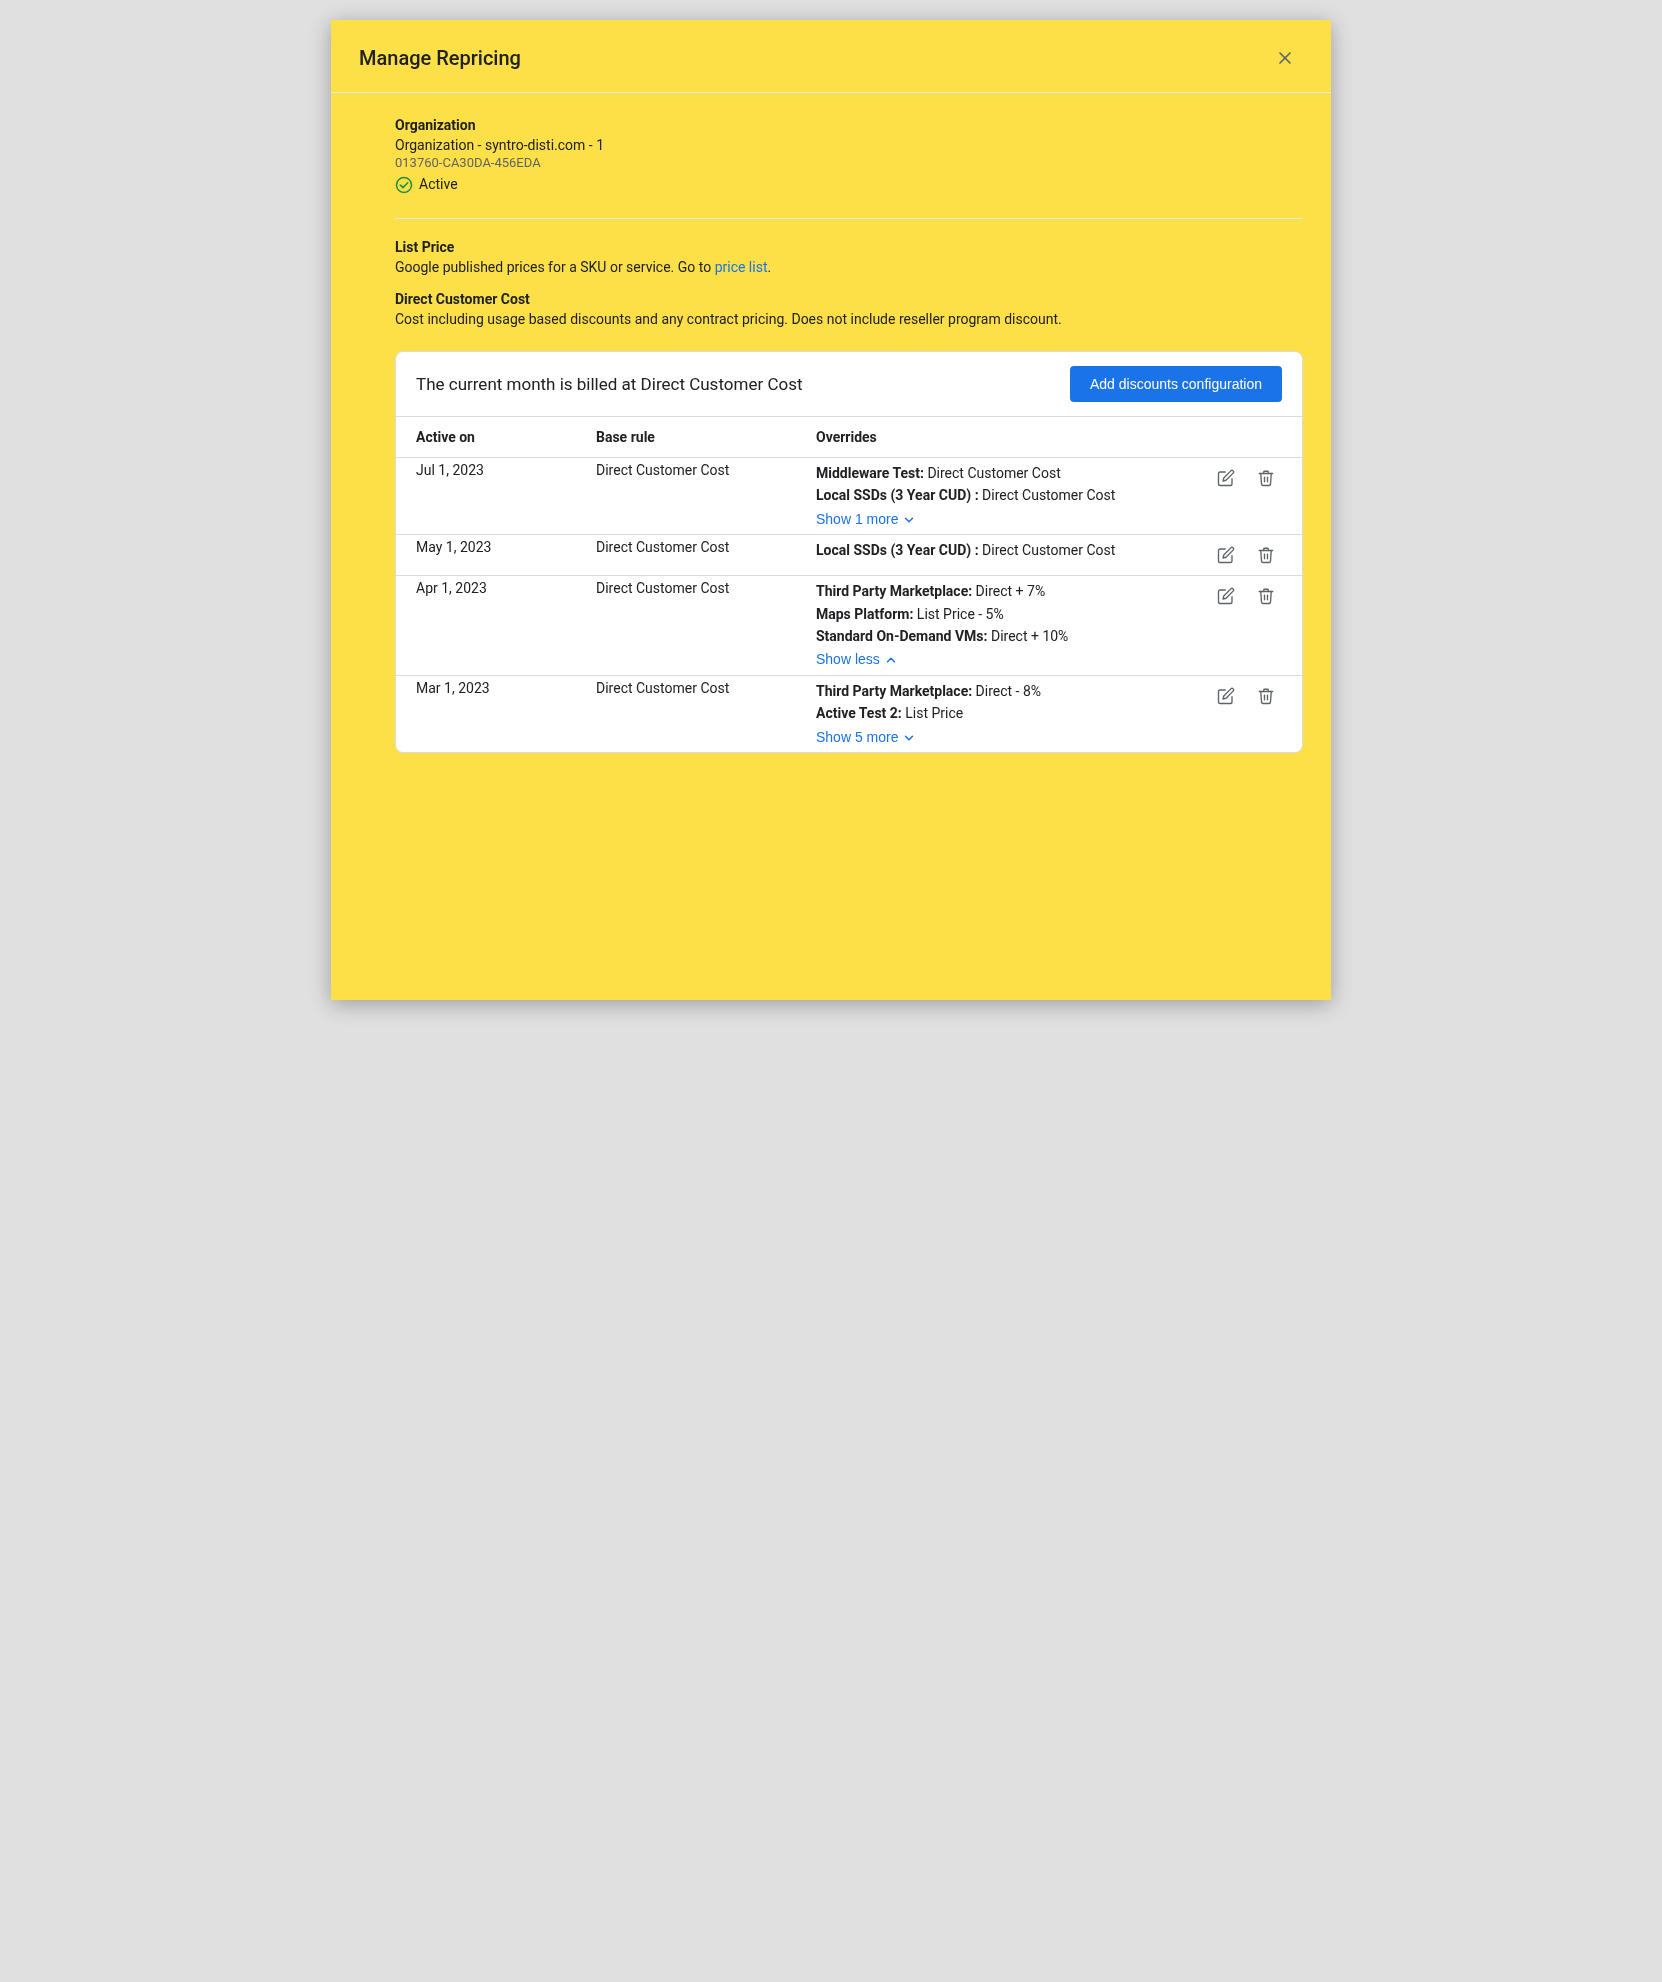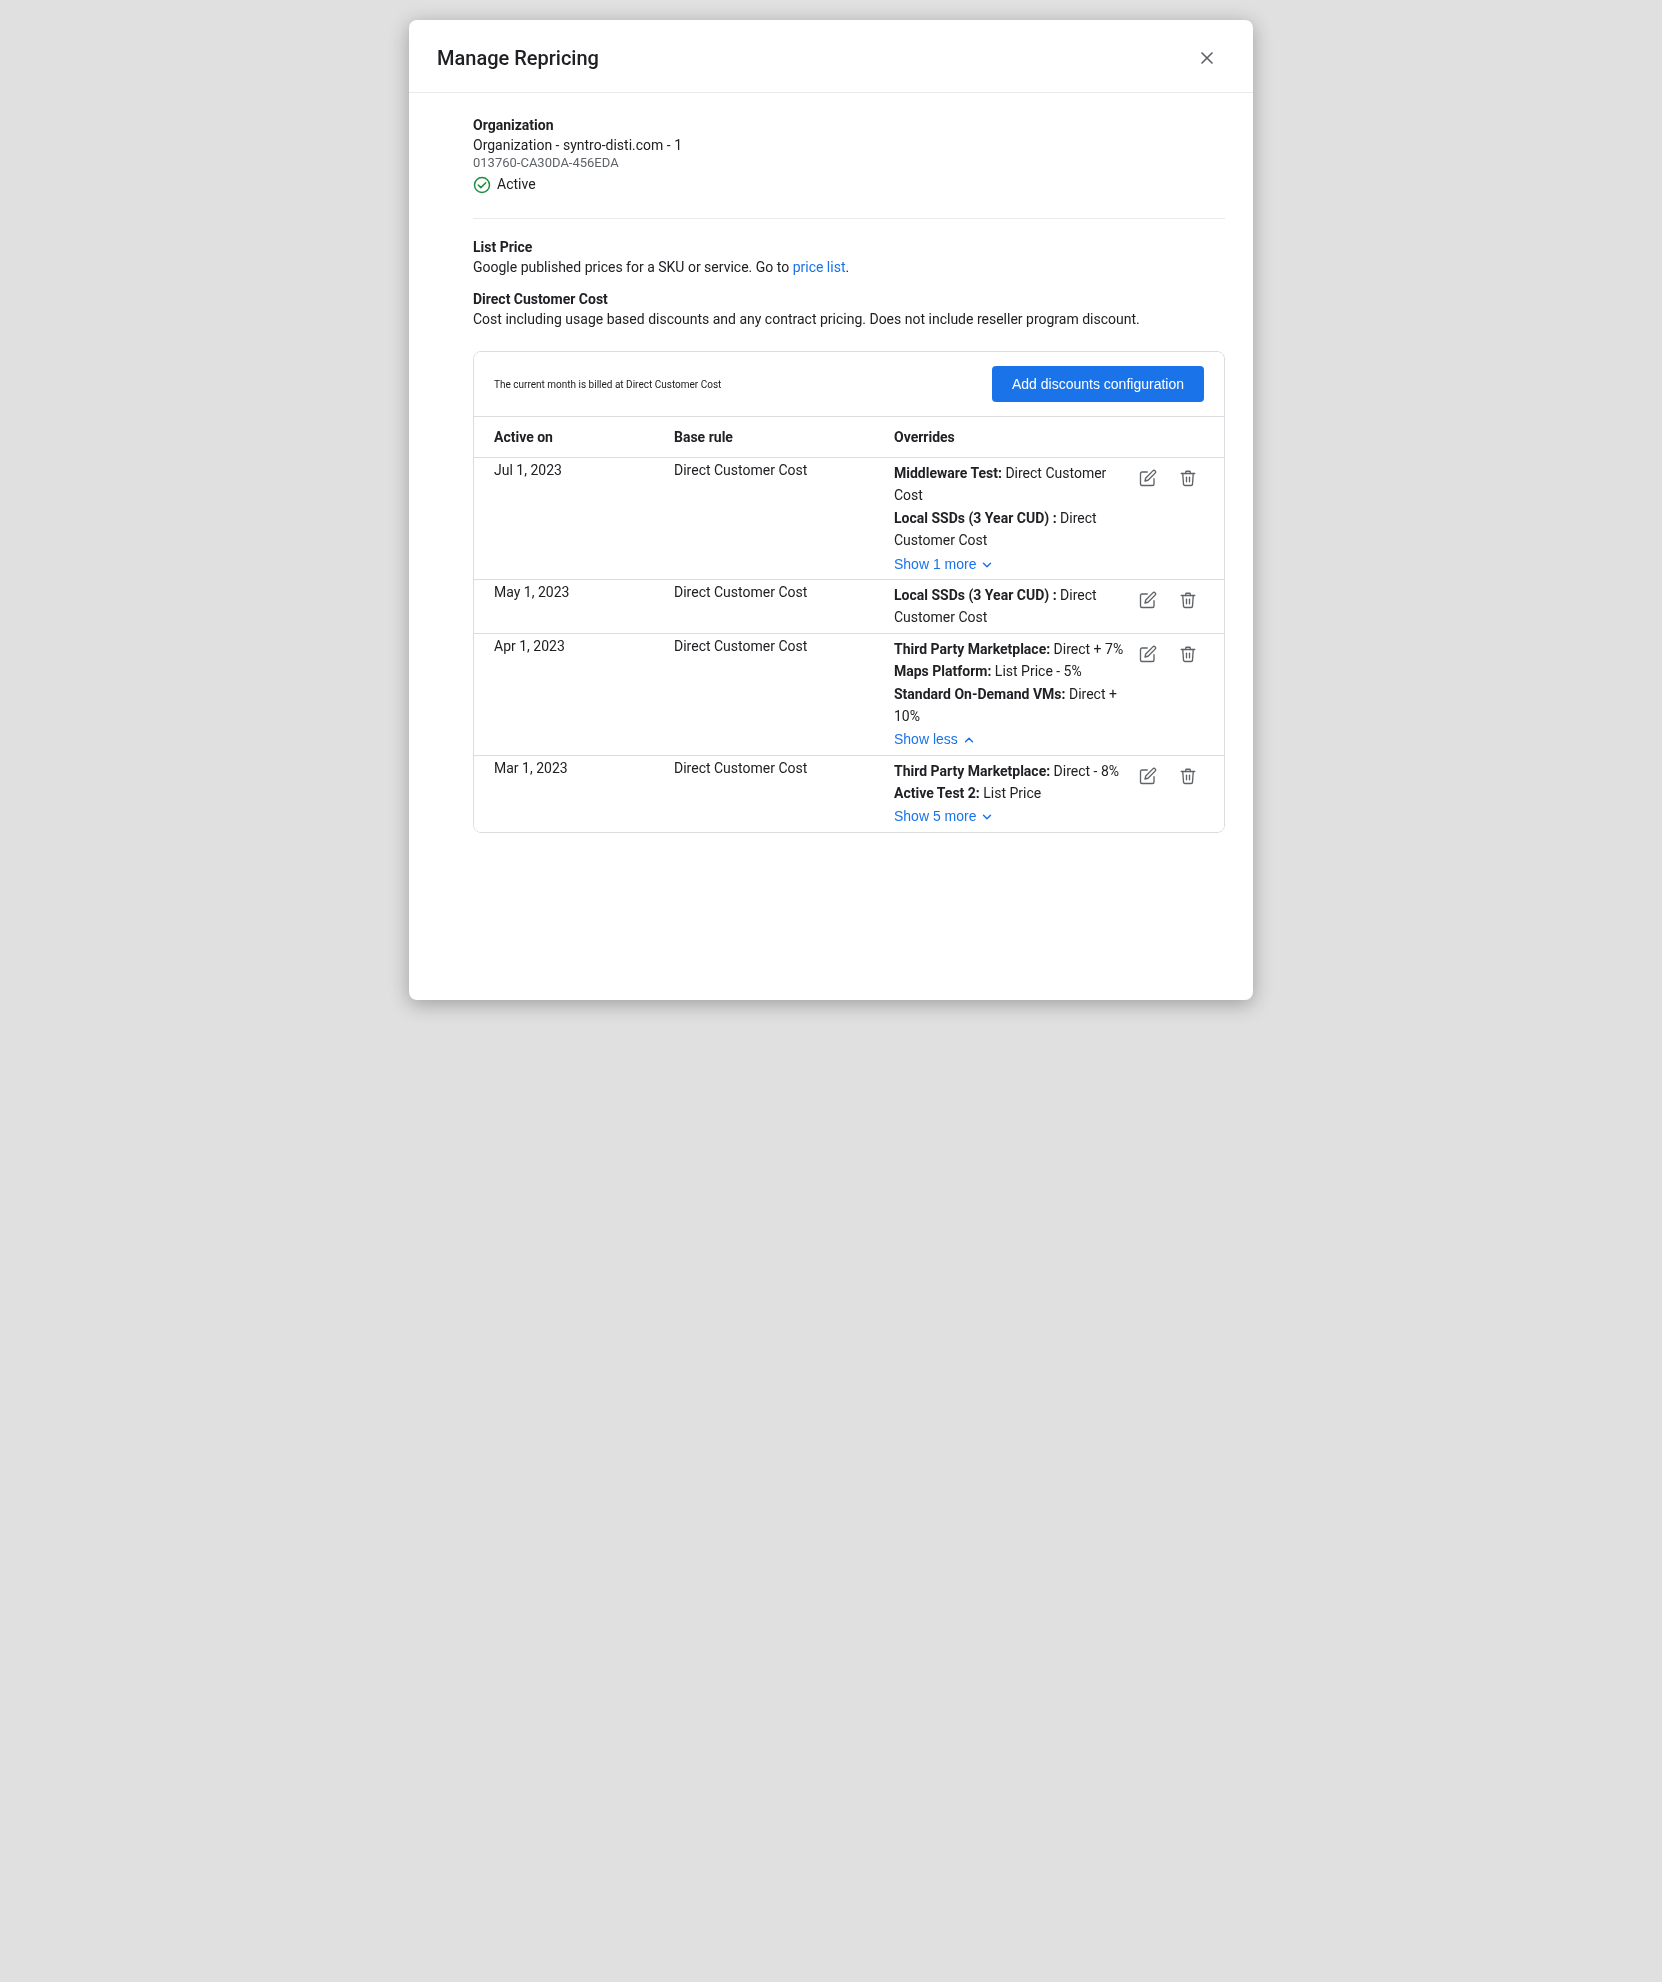--- a/index.html
+++ b/index.html
@@ -14,24 +14,24 @@
       font-size: 14px;
       color: #202124;
       display: flex;
       justify-content: center;
       align-items: flex-start;
       min-height: 100vh;
       padding: 20px;
     }
 
     .modal-overlay {
-      background: #ffffff;
-      width: 844px;
+      background: #fde047;
+      width: 1000px;
       min-height: 980px;
-      border-radius: 8px;
+      border-radius: 0;
       box-shadow: 0 4px 20px rgba(0,0,0,0.3);
       position: relative;
       overflow: hidden;
     }
 
     .modal-header {
       display: flex;
       justify-content: space-between;
       align-items: center;
       padding: 20px 28px 16px 28px;
@@ -126,21 +126,21 @@
 
     .billing-header-row {
       display: flex;
       justify-content: space-between;
       align-items: center;
       padding: 14px 20px;
       background: white;
     }
 
     .billing-header-text {
-      font-size: 10px;
+      font-size: 17px;
       color: #202124;
     }
 
     .add-config-button {
       background: #1a73e8;
       color: white;
       border: none;
       border-radius: 4px;
       padding: 10px 20px;
       font-size: 14px;

